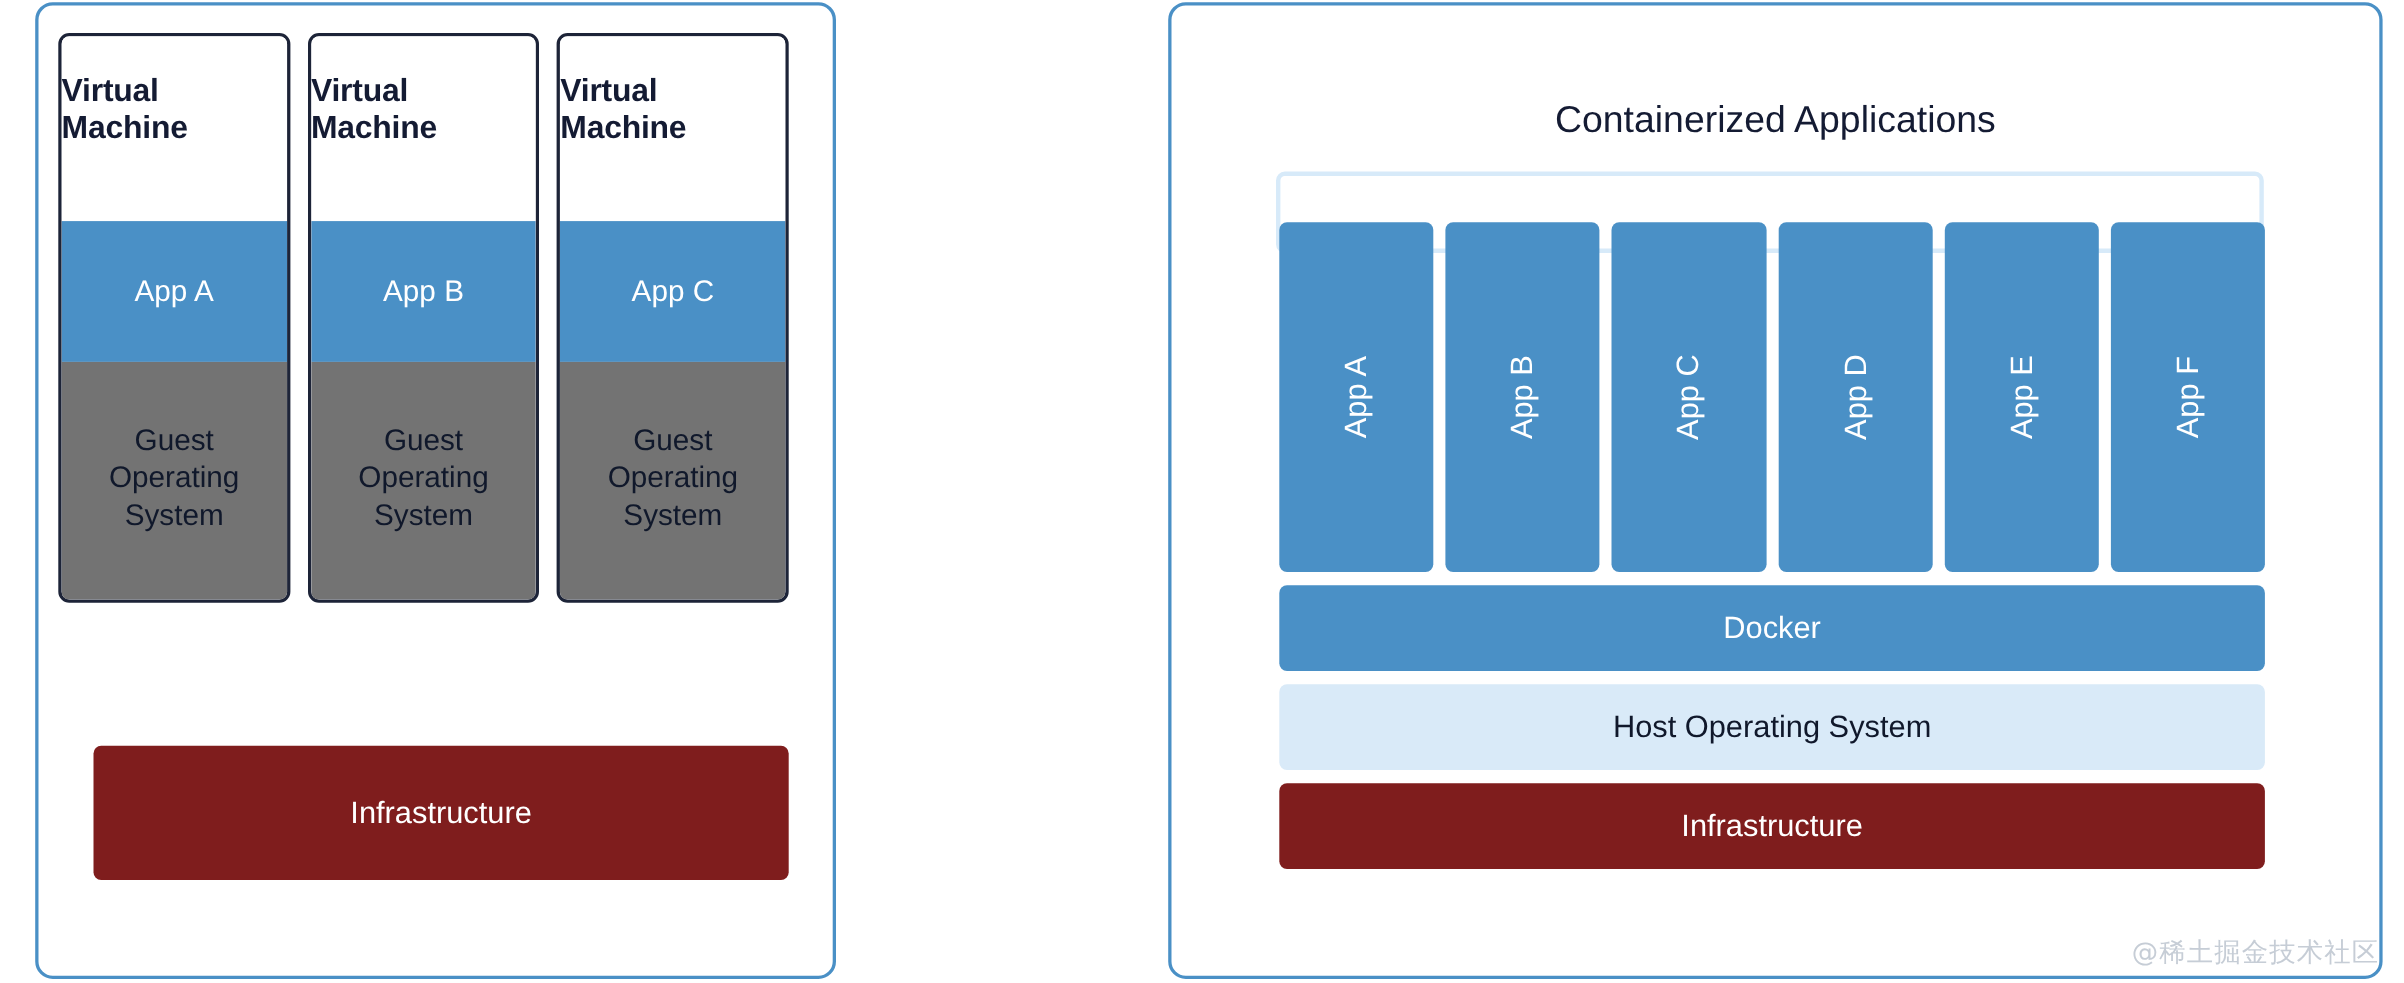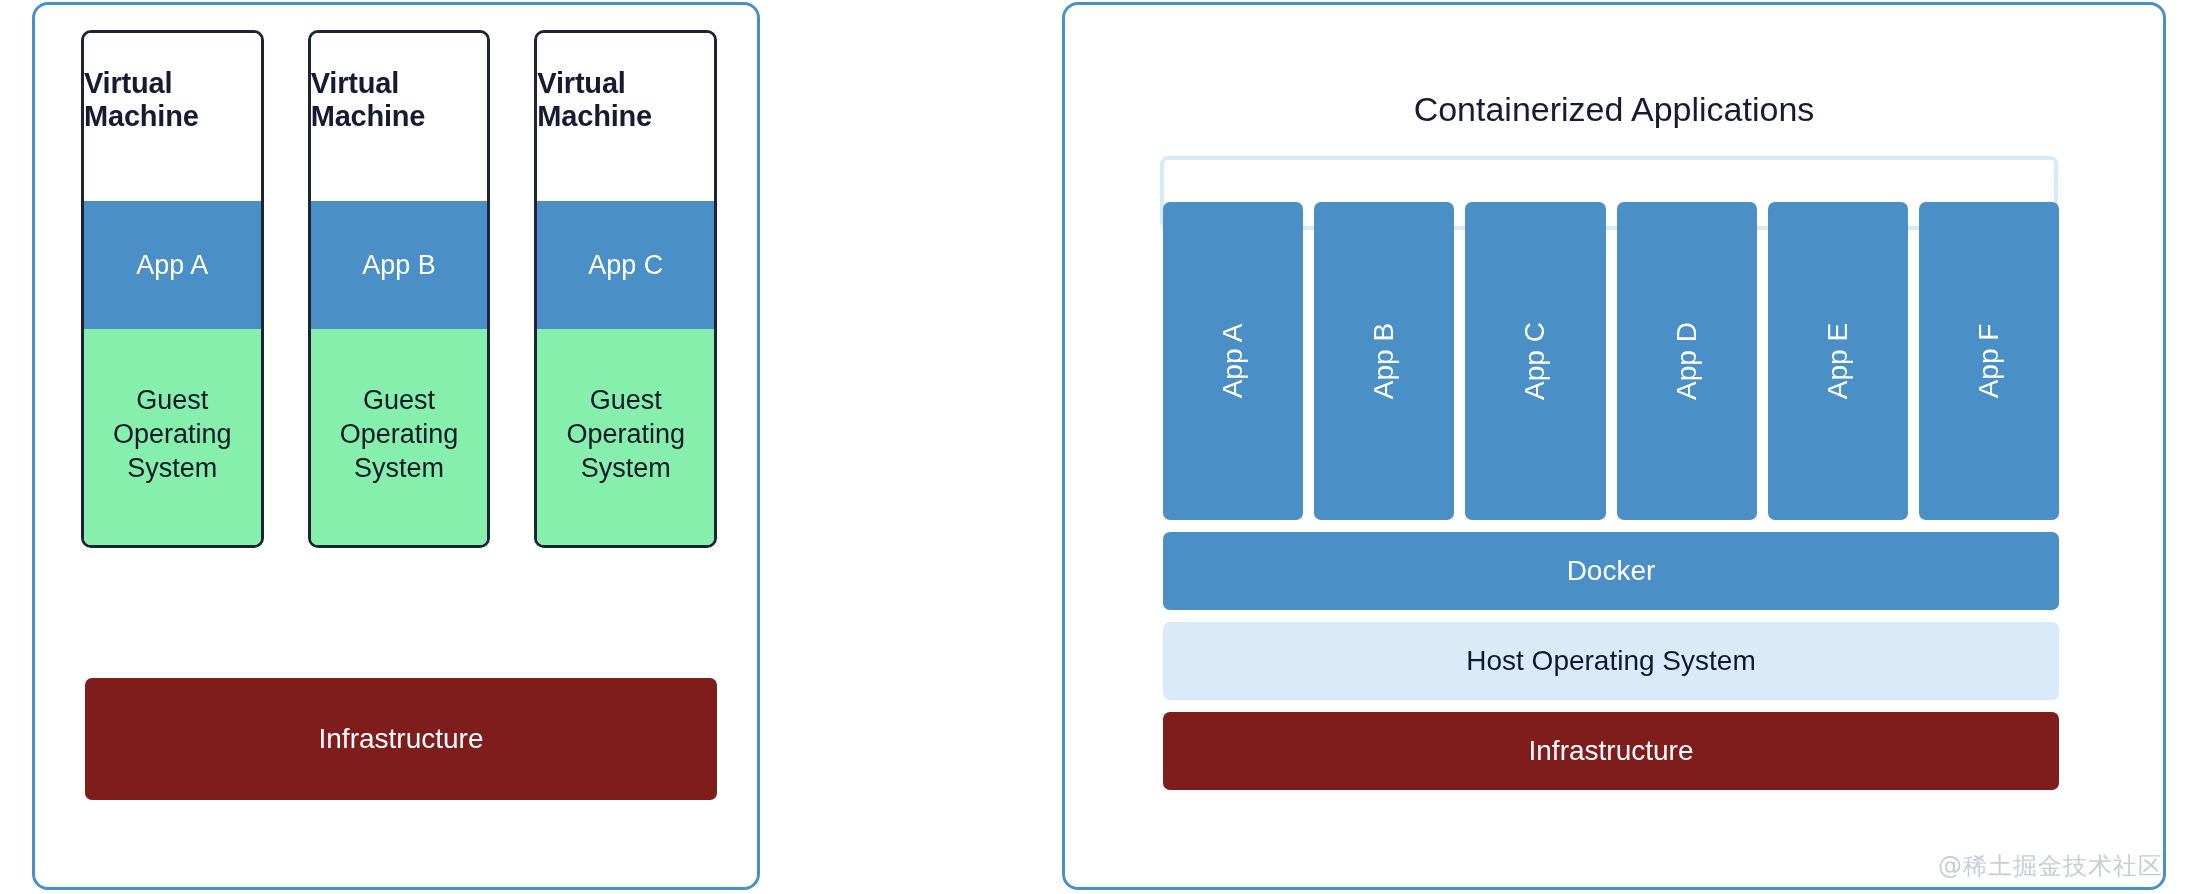--- a/index.html
+++ b/index.html
@@ -55,21 +55,20 @@
   }
   .vm-box {
     flex: 1 1 0;
     border: 3px solid #1d2438;
     border-radius: 10px;
     box-sizing: border-box;
     display: flex;
     flex-direction: column;
     overflow: hidden;
     background: #ffffff;
-    margin-left: 28px;
   }
   .vm-title {
     flex: 0 0 168px;
     display: flex;
     align-items: flex-start;
     justify-content: center;
     padding-top: 34px;
     box-sizing: border-box;
     font-size: 29px;
     font-weight: bold;
@@ -81,21 +80,21 @@
     flex: 0 0 128px;
     background: #4a90c6;
     color: #ffffff;
     display: flex;
     align-items: center;
     justify-content: center;
     font-size: 27px;
   }
   .vm-guest {
     flex: 1 1 auto;
-    background: #86efac;
+    background: #737373;
     color: #10182b;
     display: flex;
     align-items: center;
     justify-content: center;
     text-align: center;
     font-size: 27px;
     line-height: 1.25;
     padding-bottom: 4px;
     box-sizing: border-box;
   }

